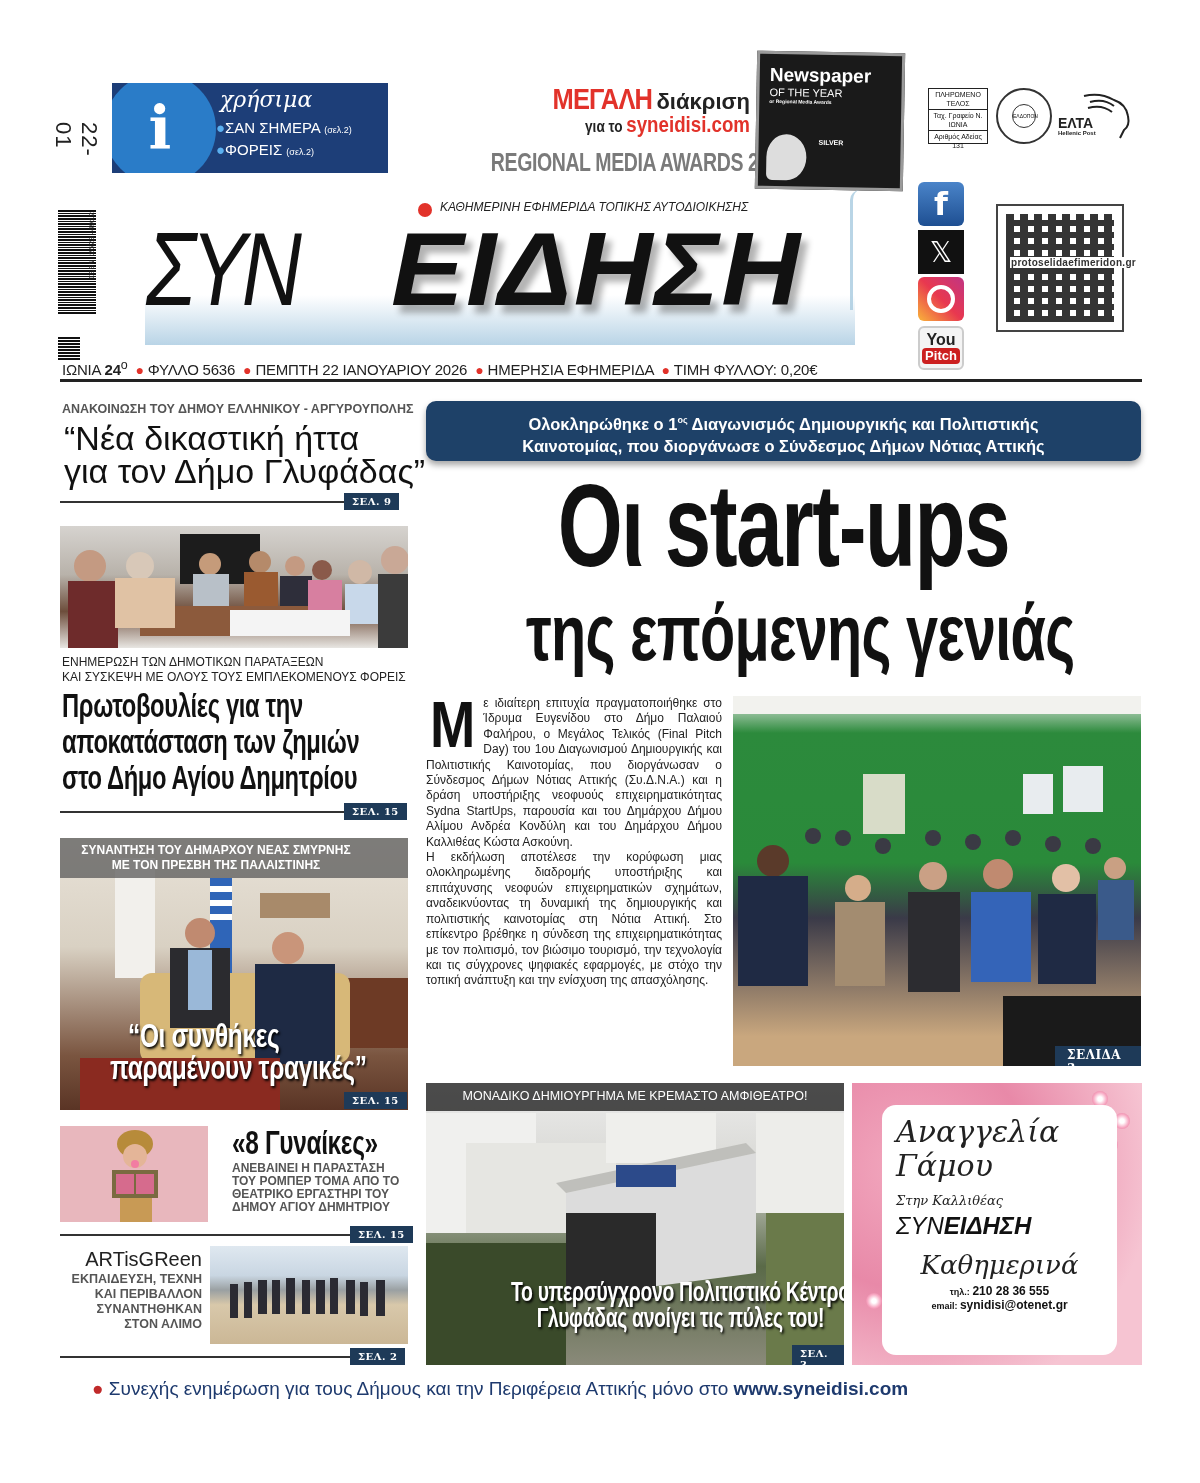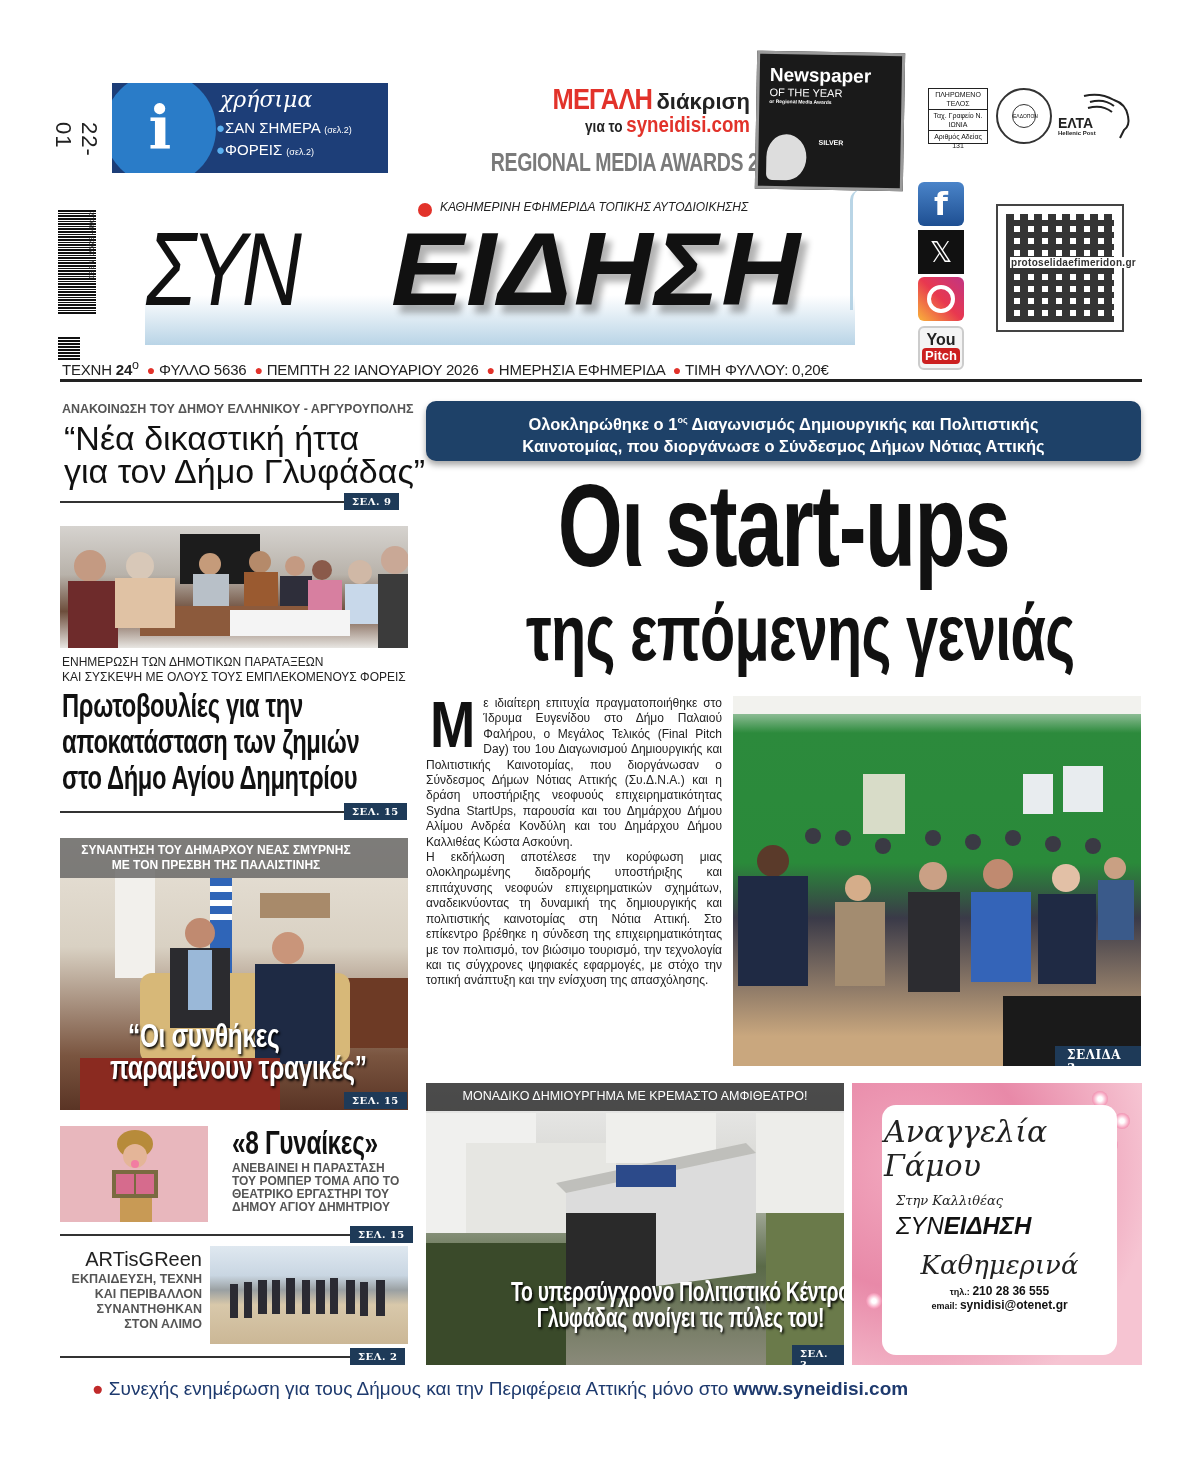--- a/index.html
+++ b/index.html
@@ -88,21 +88,21 @@
   .banner { left: 426px; top: 401px; width: 715px; height: 60px; background:#1e4168; border-radius:10px; box-shadow: 0 4px 6px rgba(0,0,0,0.35); color:#fff; text-align:center; font-size:16.5px; font-weight:bold; line-height:22px; padding-top:8px; }
   .banner sup { font-size:9px; }
   .main-hd1 { left: 426px; top: 468px; width: 715px; text-align:center; font-size:116px; font-weight:bold; line-height:116px; color:#111; font-family:"Liberation Sans", sans-serif; transform:scaleX(0.72); transform-origin:center; white-space:nowrap; letter-spacing:-2px; }
   .main-hd2 { left: 426px; top: 590px; width: 715px; text-align:center; font-size:80px; font-weight:bold; line-height:86px; color:#111; font-family:"Liberation Sans", sans-serif; transform:scaleX(0.72); transform-origin:center; white-space:nowrap; letter-spacing:-1px; }
   .article { left: 426px; top: 696px; width: 296px; font-size:12px; line-height:15.4px; color:#222; text-align:justify; }
   .dropcap { float:left; font-size:64px; line-height:54px; font-weight:bold; margin:2px 4px 0 0; color:#111; font-family:"Liberation Sans", sans-serif; transform:scaleX(0.85); }
   .article p { margin:0; }
 
   .ad-box { left: 852px; top: 1083px; width: 290px; height: 282px; background: radial-gradient(circle at 20% 30%, #f2a9bf, #e889a8 40%, #f6c4d2 80%); overflow:hidden; }
   .ad-inner { position:absolute; left:30px; top:22px; width:235px; height:250px; background:#fff; border-radius:14px; text-align:center; }
-  .ad-t1 { font-family:"DejaVu Serif", serif; font-style:italic; font-size:30px; color:#222; line-height:34px; margin-top:10px; text-align:left; padding-left:2px; }
+  .ad-t1 { font-family:"DejaVu Serif", serif; font-style:italic; font-size:30px; color:#222; line-height:34px; margin-top:10px; text-align:left; padding-left:14px; }
   .ad-t2 { font-family:"DejaVu Serif", serif; font-style:italic; font-size:13px; color:#222; margin-top:10px; text-align:left; padding-left:14px; }
   .ad-logo { font-size:24px; font-style:italic; margin-top:4px; text-align:left; padding-left:14px; white-space:nowrap; }
   .ad-logo b { font-weight:bold; }
   .ad-t3 { font-family:"DejaVu Serif", serif; font-style:italic; font-size:26px; color:#222; margin-top:10px; }
   .ad-tel { font-size:9px; font-weight:bold; margin-top:4px; }
   .ad-tel b { font-size:12px; }
   .ad-mail { font-size:9px; font-weight:bold; }
   .ad-mail b { font-size:12px; }
   .flower { position:absolute; width:16px; height:16px; border-radius:50%; background:radial-gradient(#fff 20%, #f7a5c0 60%, #d86e92); }
 
@@ -208,21 +208,21 @@
 <div class="abs tagline-dot"></div>
 <div class="abs tagline" style="left:440px">ΚΑΘΗΜΕΡΙΝΗ ΕΦΗΜΕΡΙΔΑ ΤΟΠΙΚΗΣ ΑΥΤΟΔΙΟΙΚΗΣΗΣ</div>
 <div class="abs logo-band"></div>
 <div class="abs logo">
   <span class="thin">ΣΥΝ</span>
   <span class="bold">ΕΙΔΗΣΗ</span>
 </div>
 <div class="abs trophy"></div>
 
 <div class="abs meta-line">
-  <span>ΤΕΧΝΗ</span> <b>24</b><sup>ο</sup>
+  <span>ΙΩΝΙΑ</span> <b>24</b><sup>ο</sup>
   <span class="sep">●</span><span>ΦΥΛΛΟ 5636</span>
   <span class="sep">●</span><span>ΠΕΜΠΤΗ 22 ΙΑΝΟΥΑΡΙΟΥ 2026</span>
   <span class="sep">●</span><span>ΗΜΕΡΗΣΙΑ ΕΦΗΜΕΡΙΔΑ</span>
   <span class="sep">●</span><span>ΤΙΜΗ ΦΥΛΛΟΥ: 0,20€</span>
 </div>
 <div class="abs rule-top"></div>
 
 <div class="abs social fb">
     <span>f</span>
   </div>

